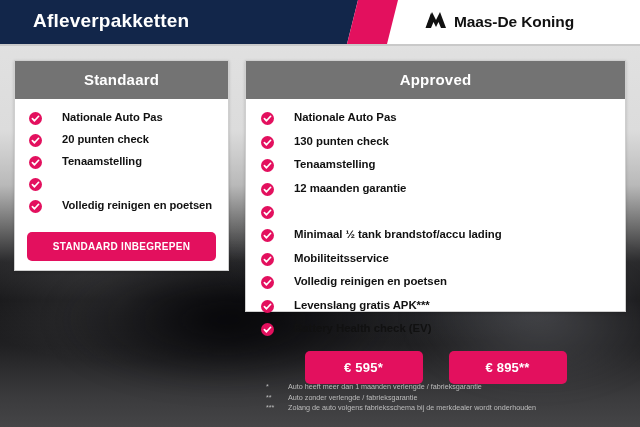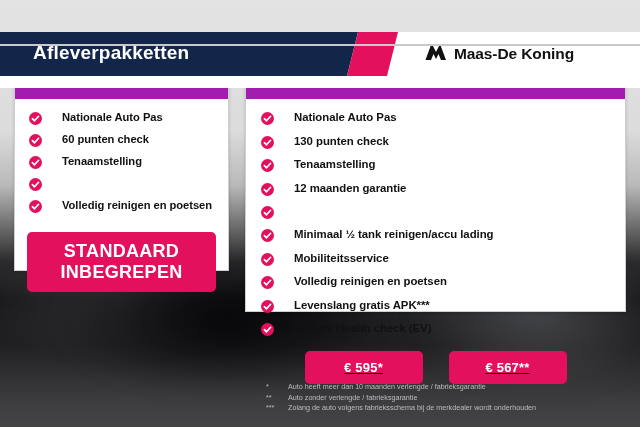--- a/index.html
+++ b/index.html
@@ -50,25 +50,24 @@
     right: -30px; top: 240px;
     width: 260px; height: 150px;
     background: radial-gradient(ellipse at center, rgba(120,122,128,0.45), rgba(0,0,0,0) 70%);
     filter: blur(12px);
   }
 
   
   .header {
     position: absolute;
     left: 0; top: 0;
-    width: 640px; height: 56px;
+    width: 640px; height: 44px;
     background: #ffffff;
     overflow: hidden;
     z-index: 5;
-    margin-top: 32px;
   }
   .header-navy {
     position: absolute;
     left: 0; top: 0;
     width: 378px; height: 44px;
     background: #12264a;
     clip-path: polygon(0 0, 358px 0, 347px 44px, 0 44px);
   }
   .header-pink {
     position: absolute;
@@ -115,21 +114,21 @@
     position: absolute;
     background: #ffffff;
     border: 1px solid #cfcfcf;
     z-index: 3;
     box-shadow: 0 1px 3px rgba(0,0,0,0.18);
   }
   .card-std  { left: 14px;  top: 60px; width: 215px; height: 211px; }
   .card-appr { left: 245px; top: 60px; width: 381px; height: 252px; }
 
   .card-head {
-    background: #a21caf;
+    background: #737373;
     color: #ffffff;
     text-align: center;
     font-size: 15px;
     font-weight: bold;
     padding: 10px 0 11px;
     letter-spacing: 0.2px;
   }
 
   .feature-list { padding: 11px 0 0 0; }
   .feature {
@@ -159,35 +158,34 @@
   
   .std-btn-wrap { padding: 12px 12px 14px; }
   .std-btn {
     display: block;
     width: 100%;
     background: #e3105e;
     color: #ffffff;
     border: none;
     border-radius: 5px;
     font-family: "Liberation Sans", sans-serif;
-    font-size: 18px;
+    font-size: 10px;
     font-weight: bold;
     letter-spacing: 0.3px;
     padding: 9px 0;
     cursor: pointer;
     text-align: center;
   }
 
   
   .price-row {
     display: flex;
     justify-content: center;
     gap: 26px;
     padding: 6px 0 0;
-    text-decoration: underline;
   }
   .price-btn {
     background: #e3105e;
     color: #ffffff;
     border: none;
     border-radius: 5px;
     font-family: "Liberation Sans", sans-serif;
     font-size: 13px;
     font-weight: bold;
     width: 118px;
@@ -257,21 +255,21 @@
         <span class="feature-label">Nationale Auto Pas</span>
       </div>
 
       <div class="feature">
         <span class="check-icon">
           <svg width="13" height="13" viewBox="0 0 13 13">
               <circle cx="6.5" cy="6.5" r="6.5" fill="#e3105e"></circle>
               <path d="M3.4 6.7 L5.5 8.8 L9.6 4.3" stroke="#ffffff" stroke-width="1.7" fill="none" stroke-linecap="round" stroke-linejoin="round"></path>
             </svg>
         </span>
-        <span class="feature-label">60 punten check</span>
+        <span class="feature-label">20 punten check</span>
       </div>
 
       <div class="feature">
         <span class="check-icon">
           <svg width="13" height="13" viewBox="0 0 13 13">
               <circle cx="6.5" cy="6.5" r="6.5" fill="#e3105e"></circle>
               <path d="M3.4 6.7 L5.5 8.8 L9.6 4.3" stroke="#ffffff" stroke-width="1.7" fill="none" stroke-linecap="round" stroke-linejoin="round"></path>
             </svg>
         </span>
         <span class="feature-label">Tenaamstelling</span>
@@ -356,21 +354,21 @@
         </span>
       </div>
 
       <div class="feature">
         <span class="check-icon">
           <svg width="13" height="13" viewBox="0 0 13 13">
               <circle cx="6.5" cy="6.5" r="6.5" fill="#e3105e"></circle>
               <path d="M3.4 6.7 L5.5 8.8 L9.6 4.3" stroke="#ffffff" stroke-width="1.7" fill="none" stroke-linecap="round" stroke-linejoin="round"></path>
             </svg>
         </span>
-        <span class="feature-label">Minimaal ½ tank reinigen/accu lading</span>
+        <span class="feature-label">Minimaal ½ tank brandstof/accu lading</span>
       </div>
 
       <div class="feature">
         <span class="check-icon">
           <svg width="13" height="13" viewBox="0 0 13 13">
               <circle cx="6.5" cy="6.5" r="6.5" fill="#e3105e"></circle>
               <path d="M3.4 6.7 L5.5 8.8 L9.6 4.3" stroke="#ffffff" stroke-width="1.7" fill="none" stroke-linecap="round" stroke-linejoin="round"></path>
             </svg>
         </span>
         <span class="feature-label">Mobiliteitsservice</span>
@@ -403,28 +401,28 @@
               <path d="M3.4 6.7 L5.5 8.8 L9.6 4.3" stroke="#ffffff" stroke-width="1.7" fill="none" stroke-linecap="round" stroke-linejoin="round"></path>
             </svg>
         </span>
         <span class="feature-label">Battery Health check (EV)</span>
       </div>
 
     </div>
 
     <div class="price-row">
       <button class="price-btn">€ 595*</button>
-      <button class="price-btn">€ 567**</button>
+      <button class="price-btn">€ 895**</button>
     </div>
   </div>
 
   <div class="footnotes">
     <div class="footnote">
       <span class="fn-mark">*</span>
-      <span>Auto heeft meer dan 10 maanden verlengde / fabrieksgarantie</span>
+      <span>Auto heeft meer dan 1 maanden verlengde / fabrieksgarantie</span>
     </div>
     <div class="footnote">
       <span class="fn-mark">**</span>
       <span>Auto zonder verlengde / fabrieksgarantie</span>
     </div>
     <div class="footnote">
       <span class="fn-mark">***</span>
       <span>Zolang de auto volgens fabrieksschema bij de merkdealer wordt onderhouden</span>
     </div>
   </div>

